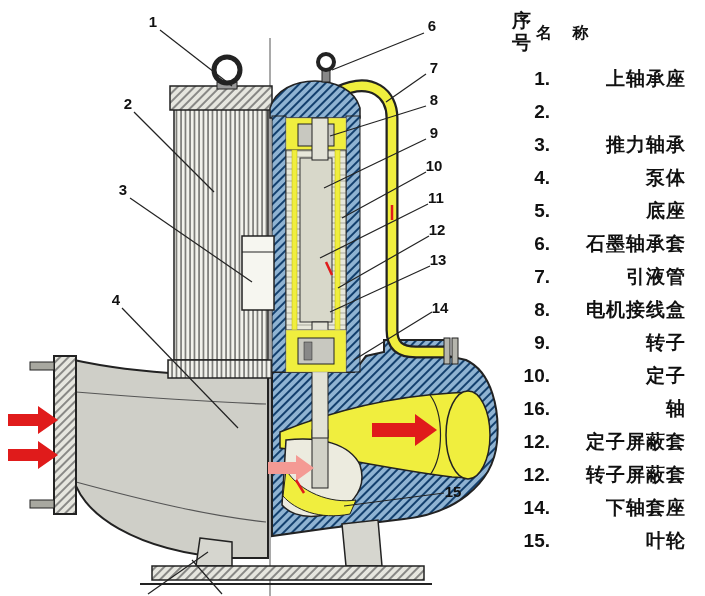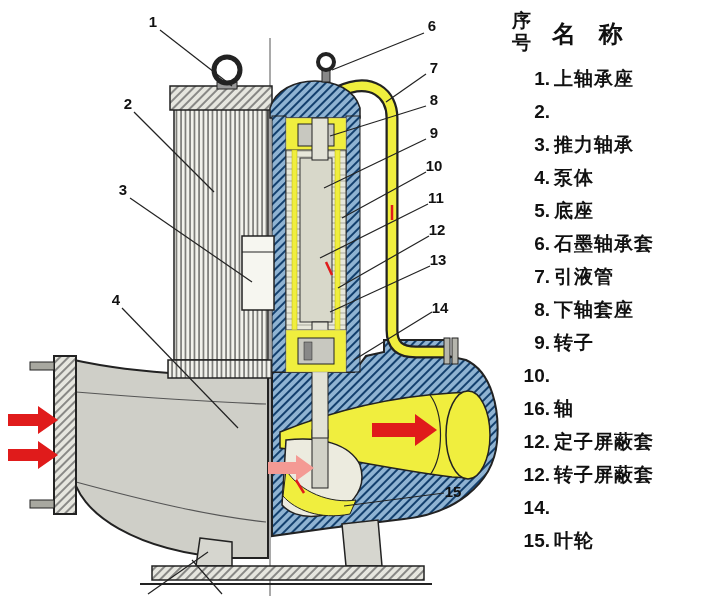--- a/index.html
+++ b/index.html
@@ -9,26 +9,26 @@
   }
   .diagram-wrap{position:absolute;left:0;top:0;width:505px;height:596px;}
   
   .legend{position:absolute;left:506px;top:10px;width:196px;}
   .legend-header{display:flex;align-items:center;padding-left:6px;}
   .lh-xuhao{
     width:24px;font-size:19px;font-weight:bold;line-height:22px;
     word-break:break-all;letter-spacing:0;
   }
   .lh-mingcheng{
-    font-size:24px;font-weight:bold;letter-spacing:8px;margin-left:16px;margin-top:3px;white-space:nowrap;
+    font-size:16px;font-weight:bold;letter-spacing:8px;margin-left:0;margin-top:3px;white-space:nowrap;
   }
   .legend-rows{margin-top:8px;}
   .lrow{display:flex;align-items:center;height:33px;}
   .lnum{width:44px;text-align:right;font-size:19px;font-weight:bold;padding-right:4px;white-space:nowrap;}
-  .lname{width:132px;text-align:left;font-size:19px;font-weight:bold;letter-spacing:1px;white-space:nowrap;}
+  .lname{width:132px;text-align:right;font-size:19px;font-weight:bold;letter-spacing:1px;white-space:nowrap;}
   
   .co{font-family:"Liberation Sans", sans-serif;font-size:15px;font-weight:bold;fill:#111;text-anchor:middle;}
   svg .ln{stroke:#222;stroke-width:1.2;}
 </style>
 </head>
 <body>
 
 <div class="screen">
 
   <div class="diagram-wrap">
@@ -188,43 +188,45 @@
       <div class="lrow">
           <span class="lnum">6.</span>
           <span class="lname">石墨轴承套</span>
         </div>
       <div class="lrow">
           <span class="lnum">7.</span>
           <span class="lname">引液管</span>
         </div>
       <div class="lrow">
           <span class="lnum">8.</span>
-          <span class="lname">下轴套座</span>
+          <span class="lname">电机接线盒</span>
         </div>
       <div class="lrow">
           <span class="lnum">9.</span>
           <span class="lname">转子</span>
         </div>
       <div class="lrow">
           <span class="lnum">10.</span>
+          <span class="lname">定子</span>
         </div>
       <div class="lrow">
           <span class="lnum">16.</span>
           <span class="lname">轴</span>
         </div>
       <div class="lrow">
           <span class="lnum">12.</span>
           <span class="lname">定子屏蔽套</span>
         </div>
       <div class="lrow">
           <span class="lnum">12.</span>
           <span class="lname">转子屏蔽套</span>
         </div>
       <div class="lrow">
           <span class="lnum">14.</span>
+          <span class="lname">下轴套座</span>
         </div>
       <div class="lrow">
           <span class="lnum">15.</span>
           <span class="lname">叶轮</span>
         </div>
     </div>
   </div>
 
 </div>
 

